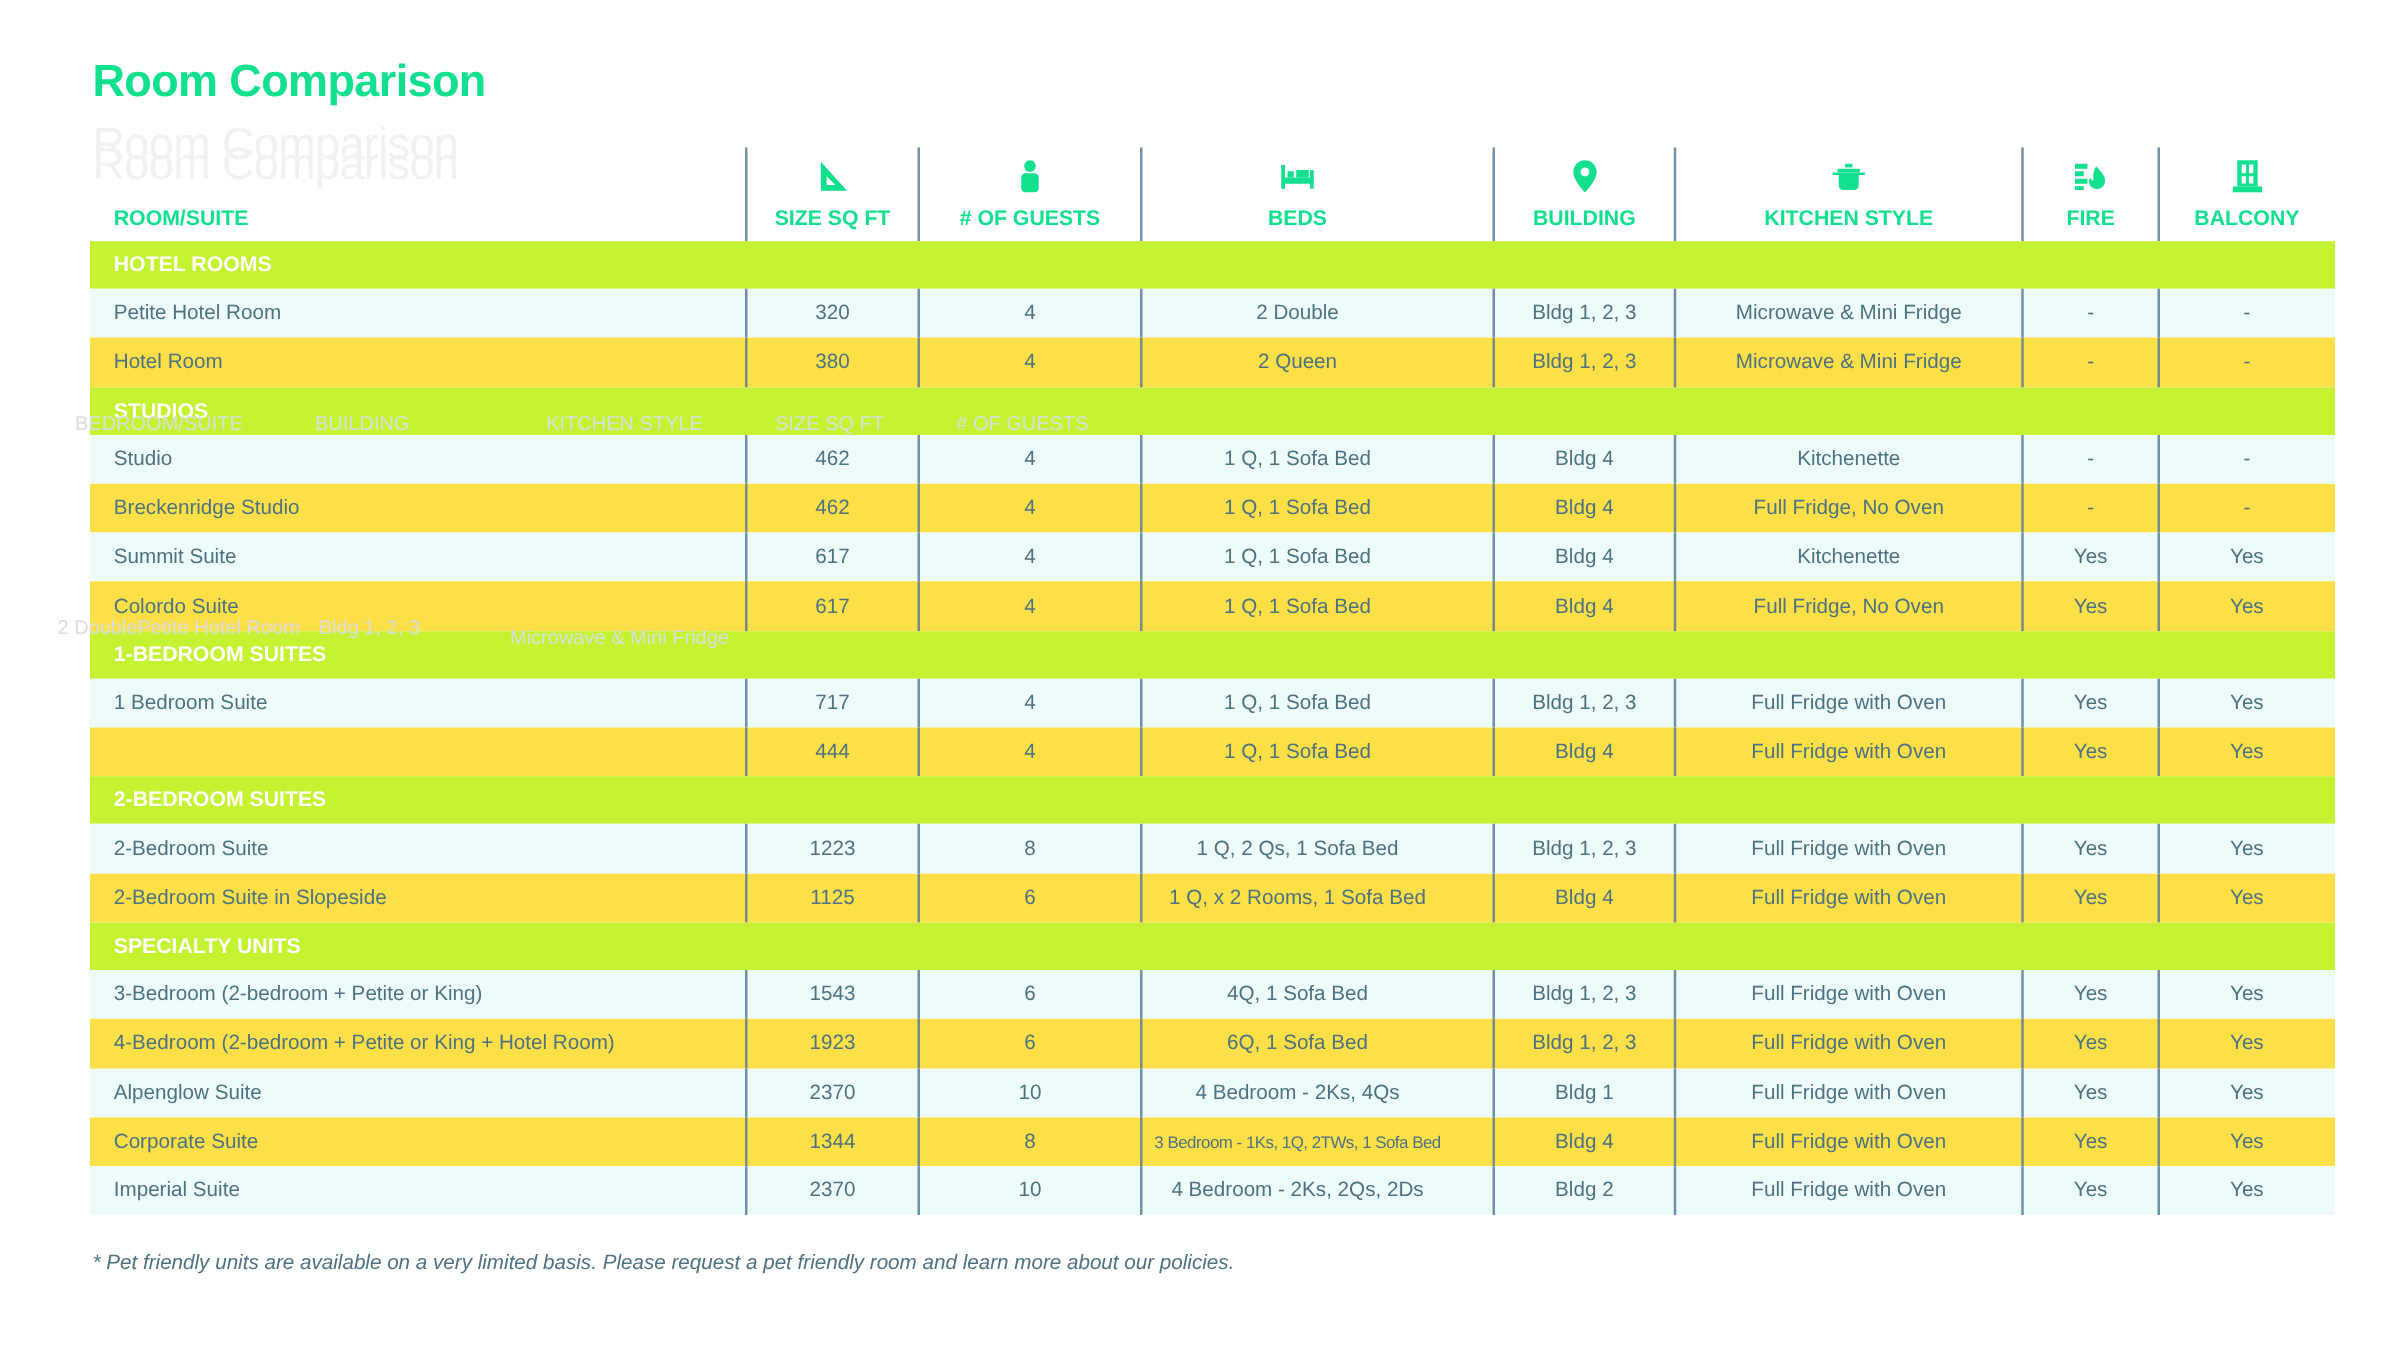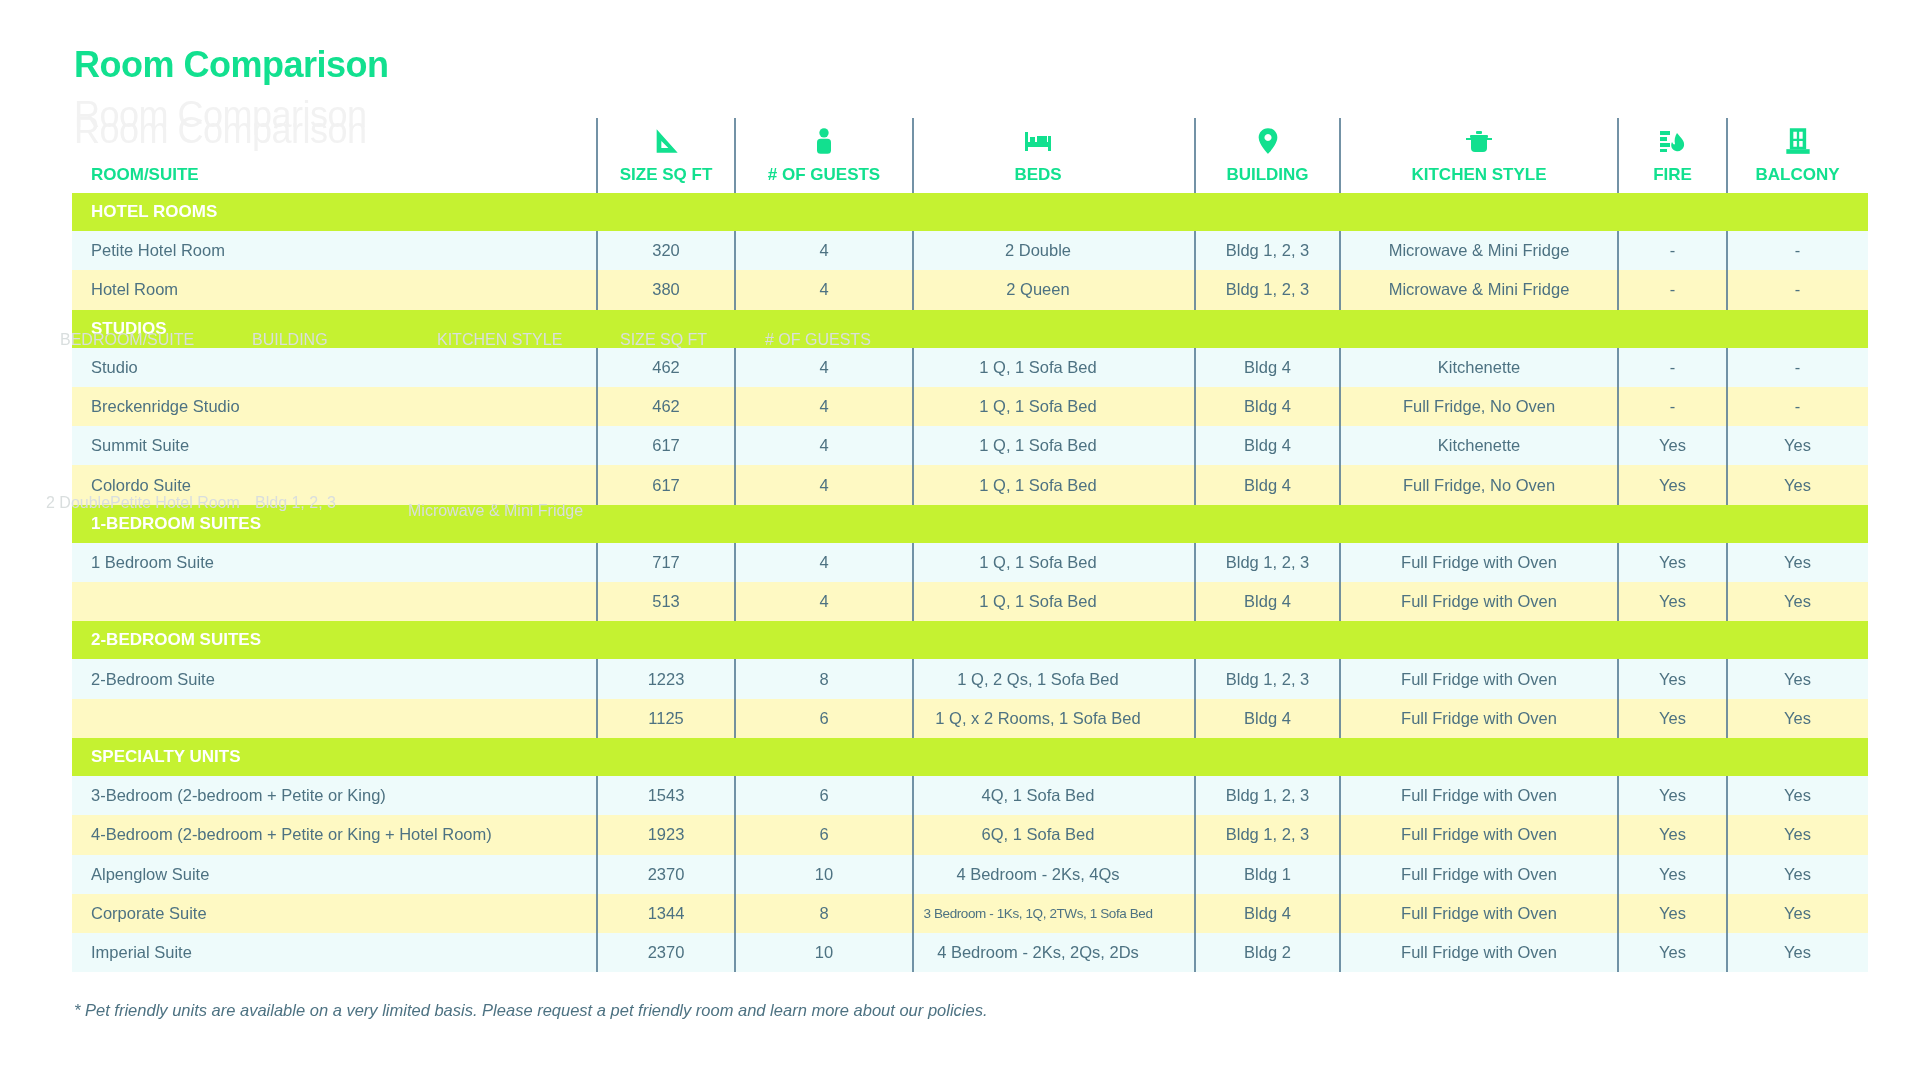--- a/index.html
+++ b/index.html
@@ -30,21 +30,21 @@
   .hcell svg { width: 28px; height: 28px; margin-bottom: 10px; }
   .section {
     position: relative; height: 38px; background: #c5f231;
     color: #ffffff; font-weight: bold; font-size: 17px;
     display: flex; align-items: center; padding-left: 19px; box-sizing: border-box;
   }
   .row {
     position: relative; height: 39.3px; font-size: 16.5px; color: #4d7282;
   }
   .row.alt { background: #eefbfb; }
-  .row.plain { background: #fef9c3; }
+  .row.plain { background: #fde047; }
   .cell {
     position: absolute; top: 0; height: 100%;
     display: flex; align-items: center; justify-content: center; white-space: nowrap;
   }
   .cell.first { justify-content: flex-start; padding-left: 19px; box-sizing: border-box; }
   .cell.small { font-size: 13.5px; letter-spacing: -0.4px; }
   .vline {
     position: absolute; width: 2px; background: #5b7f96; top: 0; bottom: 0; opacity: 0.85;
   }
   .footnote {
@@ -265,21 +265,21 @@
         <div class="cell c7">Yes</div>
         <div class="vline" style="left: 524px;"></div>
         <div class="vline" style="left: 662px;"></div>
         <div class="vline" style="left: 840px;"></div>
         <div class="vline" style="left: 1122px;"></div>
         <div class="vline" style="left: 1267px;"></div>
         <div class="vline" style="left: 1545px;"></div>
         <div class="vline" style="left: 1654px;"></div>
       </div>
       <div class="row plain">
-        <div class="cell c1">513</div>
+        <div class="cell c1">444</div>
         <div class="cell c2">4</div>
         <div class="cell c3">1 Q, 1 Sofa Bed</div>
         <div class="cell c4">Bldg 4</div>
         <div class="cell c5">Full Fridge with Oven</div>
         <div class="cell c6">Yes</div>
         <div class="cell c7">Yes</div>
         <div class="vline" style="left: 524px;"></div>
         <div class="vline" style="left: 662px;"></div>
         <div class="vline" style="left: 840px;"></div>
         <div class="vline" style="left: 1122px;"></div>
@@ -301,20 +301,21 @@
         <div class="cell c7">Yes</div>
         <div class="vline" style="left: 524px;"></div>
         <div class="vline" style="left: 662px;"></div>
         <div class="vline" style="left: 840px;"></div>
         <div class="vline" style="left: 1122px;"></div>
         <div class="vline" style="left: 1267px;"></div>
         <div class="vline" style="left: 1545px;"></div>
         <div class="vline" style="left: 1654px;"></div>
       </div>
       <div class="row plain">
+        <div class="cell c0 first">2-Bedroom Suite in Slopeside</div>
         <div class="cell c1">1125</div>
         <div class="cell c2">6</div>
         <div class="cell c3">1 Q, x 2 Rooms, 1 Sofa Bed</div>
         <div class="cell c4">Bldg 4</div>
         <div class="cell c5">Full Fridge with Oven</div>
         <div class="cell c6">Yes</div>
         <div class="cell c7">Yes</div>
         <div class="vline" style="left: 524px;"></div>
         <div class="vline" style="left: 662px;"></div>
         <div class="vline" style="left: 840px;"></div>

